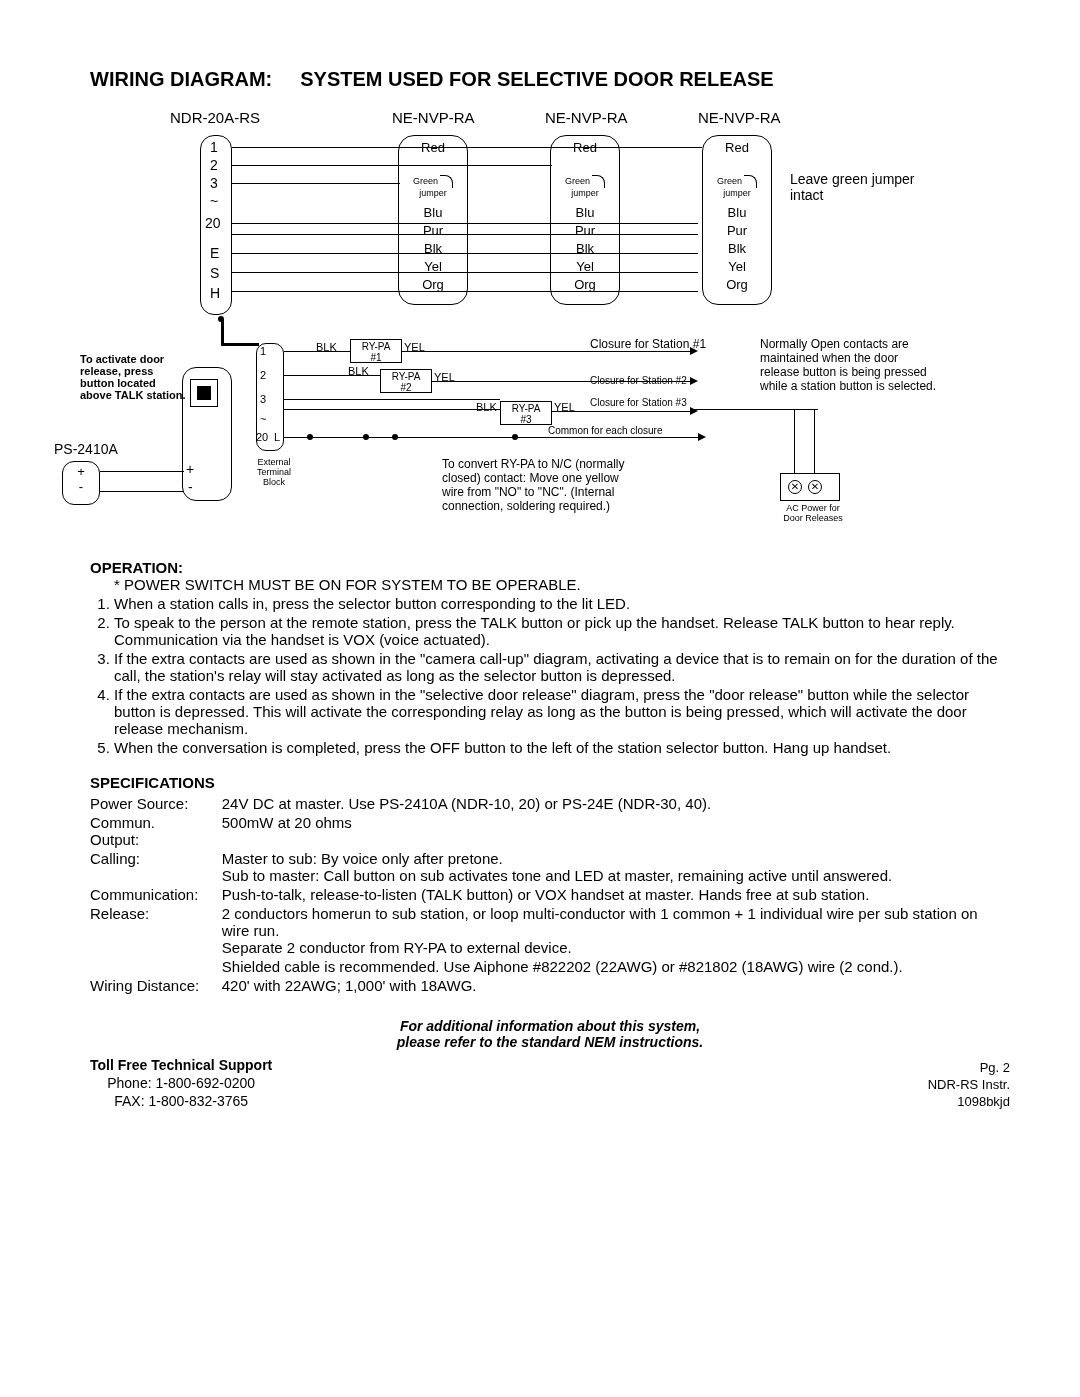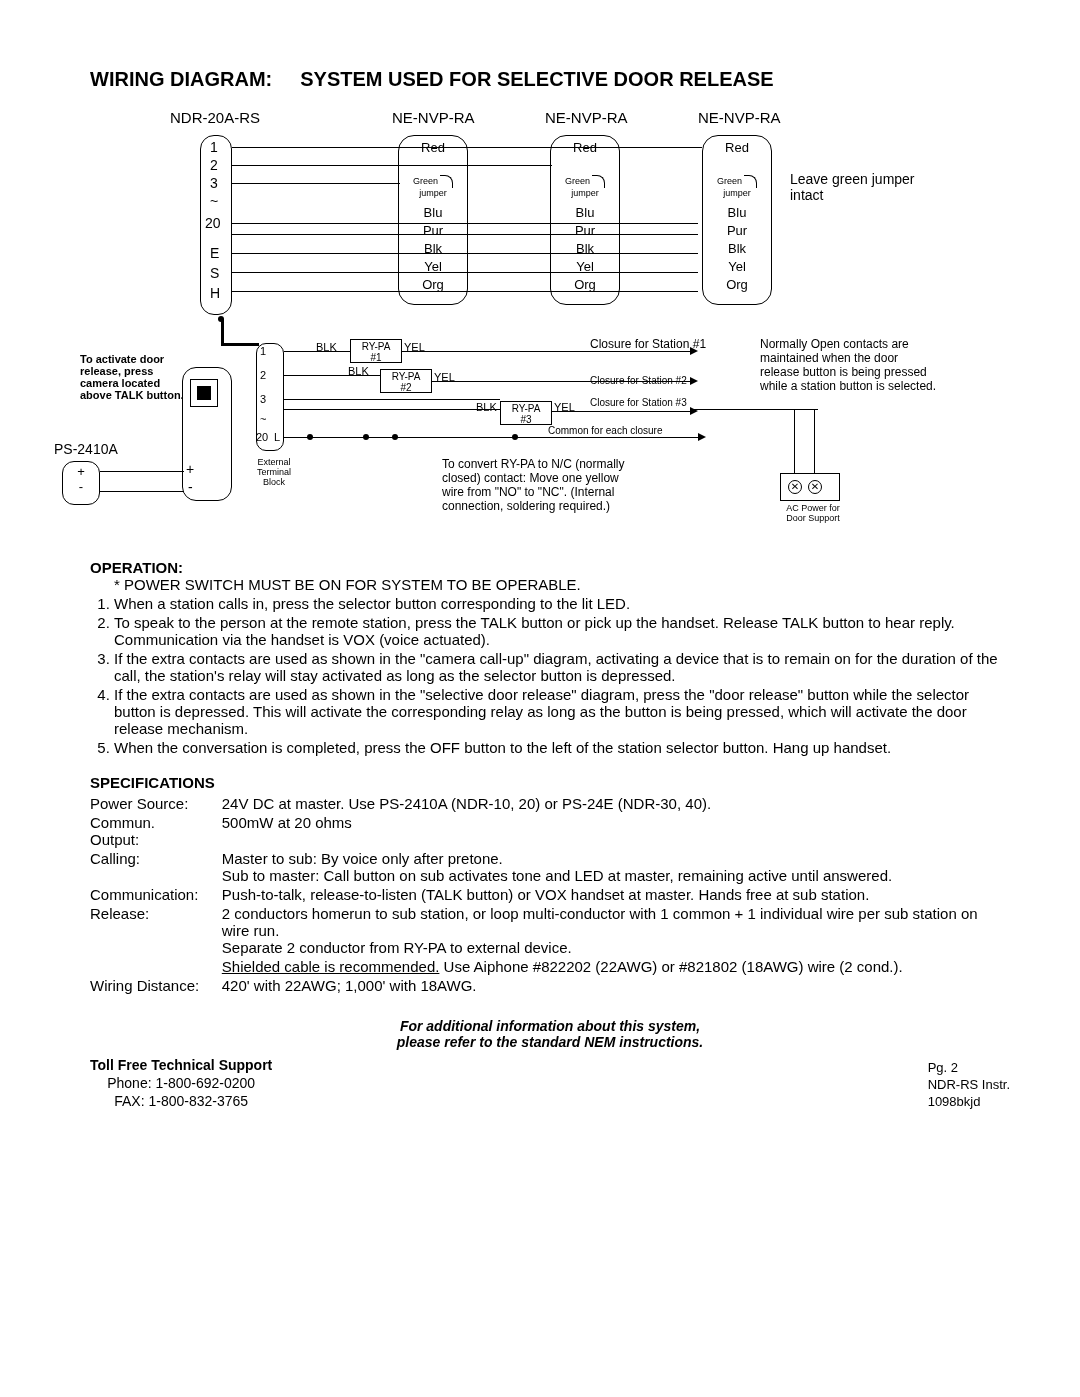--- a/index.html
+++ b/index.html
@@ -24,25 +24,25 @@
   .acbox{position:absolute;width:60px;height:28px;border:1px solid #000;box-sizing:border-box}
   .acx{position:absolute;width:12px;height:12px;border:1px solid #000;border-radius:50%;font-size:10px;line-height:11px;text-align:center}
   .psbox{position:absolute;width:38px;height:44px;border:1px solid #000;border-radius:12px;box-sizing:border-box;font-size:13px;text-align:center;padding-top:2px}
   
   .section-h{font-size:15px;font-weight:bold;margin-top:10px}
   .optxt{font-size:15px;margin:0 0 0 0}
   ol.op{font-size:15px;margin:2px 0 0 0;padding-left:24px}
   ol.op li{margin-bottom:2px}
   table.spec{font-size:15px;border-collapse:collapse;margin-top:4px}
   table.spec td{vertical-align:top;padding:0 14px 2px 0}
-  .u{text-decoration:underline}
+  .u{}
   .footer{position:relative;margin-top:22px;font-size:14px}
   .fi{font-style:italic;font-weight:bold;text-align:center}
   .fb{font-weight:bold;text-align:center}
-  .fsmall{font-size:13px;}
+  .fsmall{font-size:13px;text-align:right}
   .footer-cols{display:flex;justify-content:space-between;align-items:flex-end;margin-top:6px}
   .footer-cols div{line-height:1.3}
 </style>
 </head>
 <body>
 
 <div class="page">
 
   <div class="title">
     <span>WIRING DIAGRAM:</span><span class="title-gap"></span><span>SYSTEM USED FOR SELECTIVE DOOR RELEASE</span>
@@ -110,21 +110,21 @@
       <div class="row">Yel</div>
       <div class="row">Org</div>
     </div>
 
     <div class="lbl" style="left:700px;top:62px;font-size:14px;width:130px;white-space:normal">Leave green jumper intact</div>
 
     <div class="dot" style="left:131px;top:210px"></div>
     <div class="blk" style="left:131px;top:210px;width:3px;height:26px"></div>
     <div class="blk" style="left:131px;top:234px;width:38px;height:3px"></div>
 
-    <div class="slbl" style="left:-10px;top:244px;width:110px;white-space:normal;font-weight:bold">To activate door release, press camera located above TALK button.</div>
+    <div class="slbl" style="left:-10px;top:244px;width:110px;white-space:normal;font-weight:bold">To activate door release, press button located above TALK station.</div>
 
     <div class="sq" style="left:100px;top:270px">
         <div class="inner"></div>
       </div>
 
     <div class="box20" style="left:92px;top:258px;width:50px;height:134px"></div>
 
     <div class="tb22" style="left:166px;top:234px"></div>
     <div class="slbl" style="left:170px;top:236px">1</div>
     <div class="slbl" style="left:170px;top:260px">2</div>
@@ -168,21 +168,21 @@
     <div class="arrow" style="left:608px;top:324px"></div>
     <div class="slbl" style="left:458px;top:316px;font-size:10px">Common for each closure</div>
 
     <div class="slbl" style="left:352px;top:348px;width:190px;white-space:normal;font-size:12px">To convert RY-PA to N/C (normally closed) contact: Move one yellow wire from "NO" to "NC".  (Internal connection, soldering required.)</div>
 
     <div class="slbl" style="left:670px;top:228px;width:180px;white-space:normal;font-size:12px">Normally Open contacts are maintained when the door release button is being pressed while a station button is selected.</div>
 
     <div class="acbox" style="left:690px;top:364px"></div>
     <div class="acx" style="left:698px;top:371px">✕</div>
     <div class="acx" style="left:718px;top:371px">✕</div>
-    <div class="slbl" style="left:688px;top:394px;width:70px;white-space:normal;font-size:9px;text-align:center">AC Power for Door Support</div>
+    <div class="slbl" style="left:688px;top:394px;width:70px;white-space:normal;font-size:9px;text-align:center">AC Power for Door Releases</div>
 
     <div class="blk" style="left:704px;top:300px;width:1px;height:64px"></div>
     <div class="blk" style="left:724px;top:300px;width:1px;height:64px"></div>
     <div class="blk" style="left:600px;top:300px;width:128px;height:1px"></div>
 
     <div class="lbl" style="left:-36px;top:332px;font-size:14px">PS-2410A</div>
     <div class="psbox" style="left:-28px;top:352px">
       <div>+</div>
       <div>-</div>
     </div>

